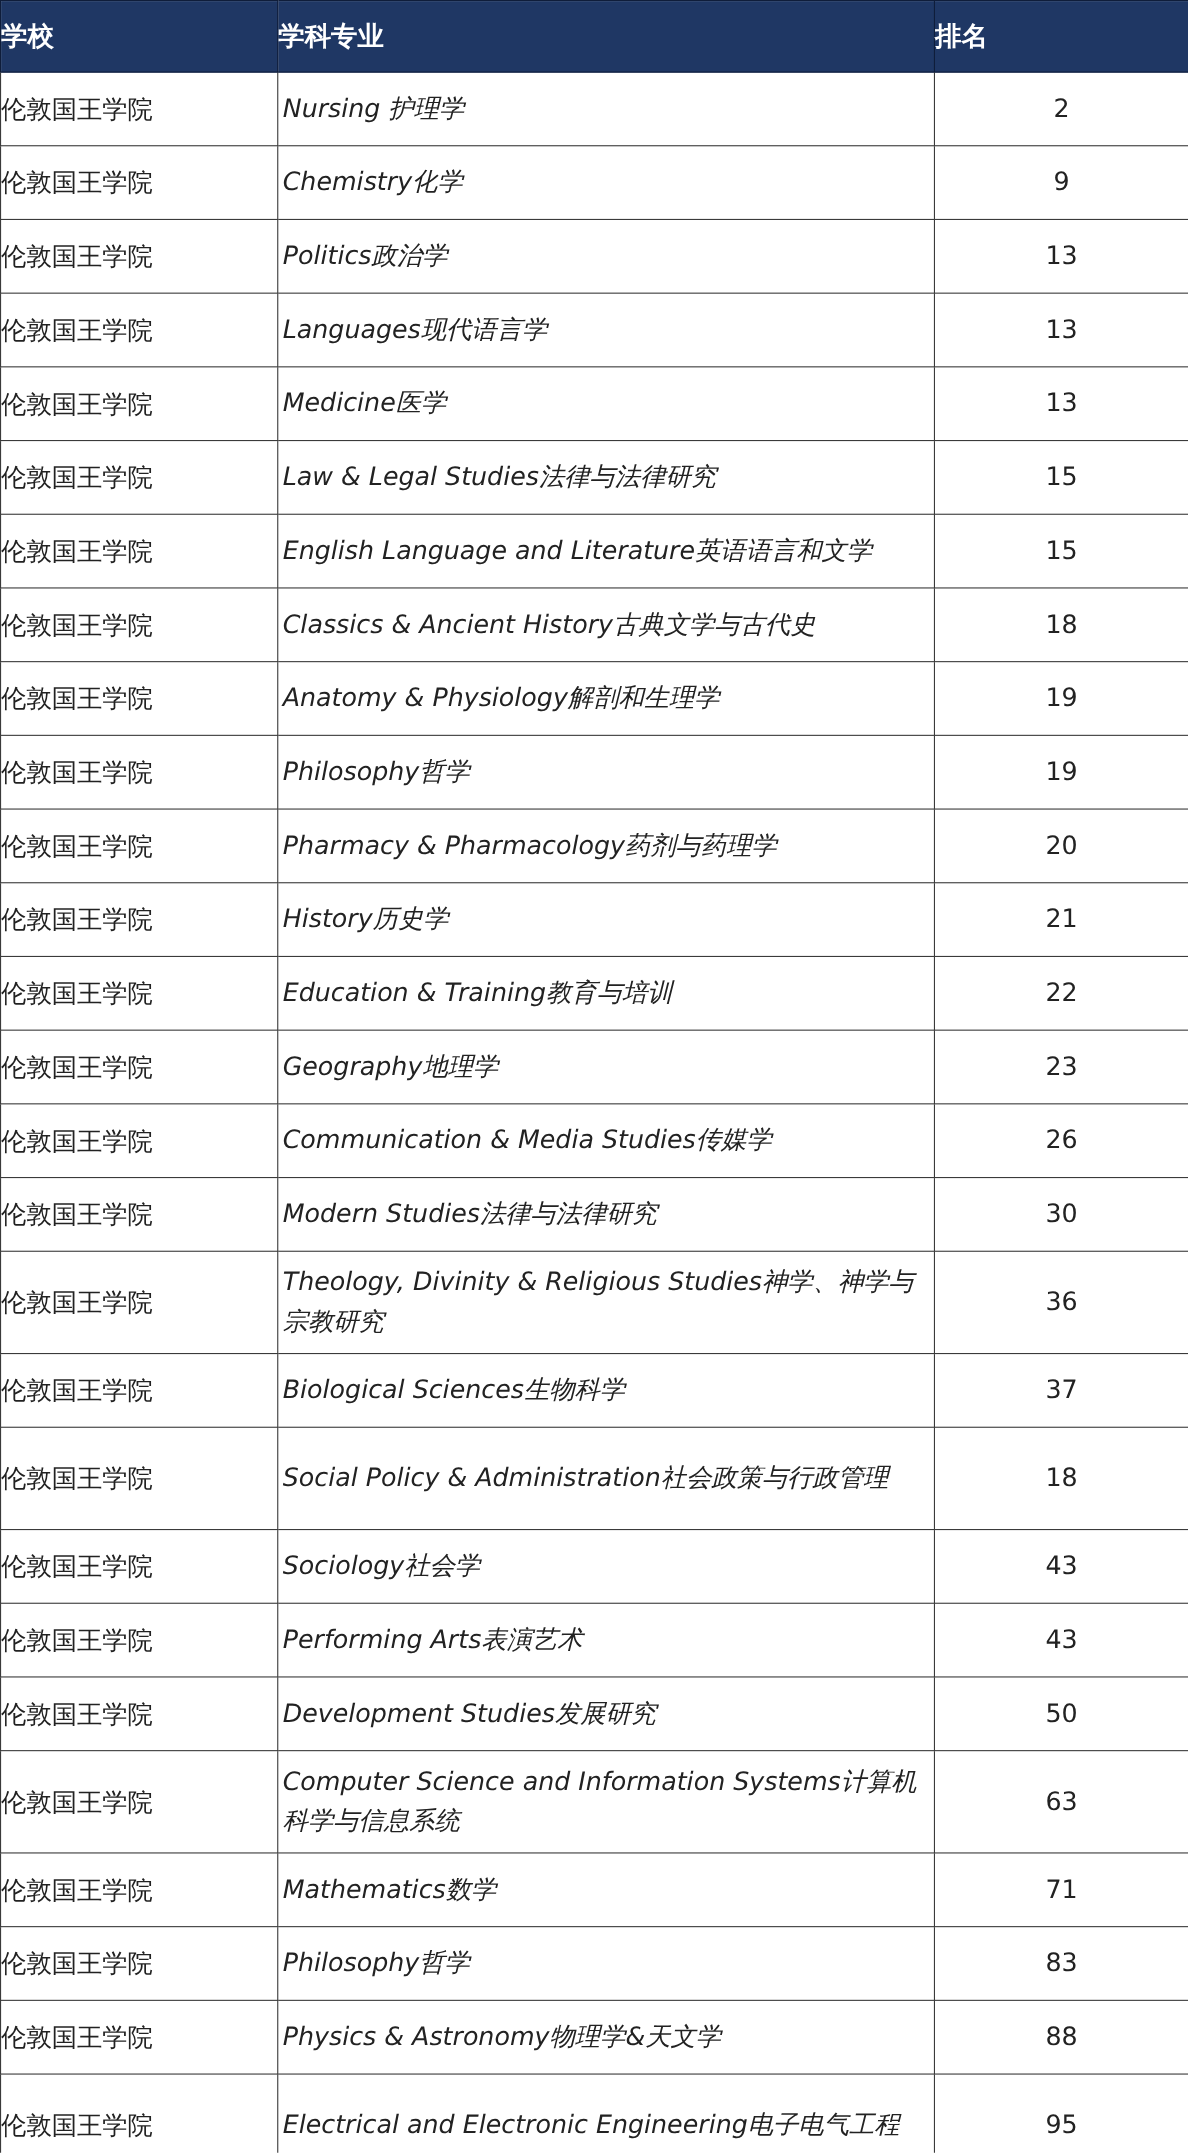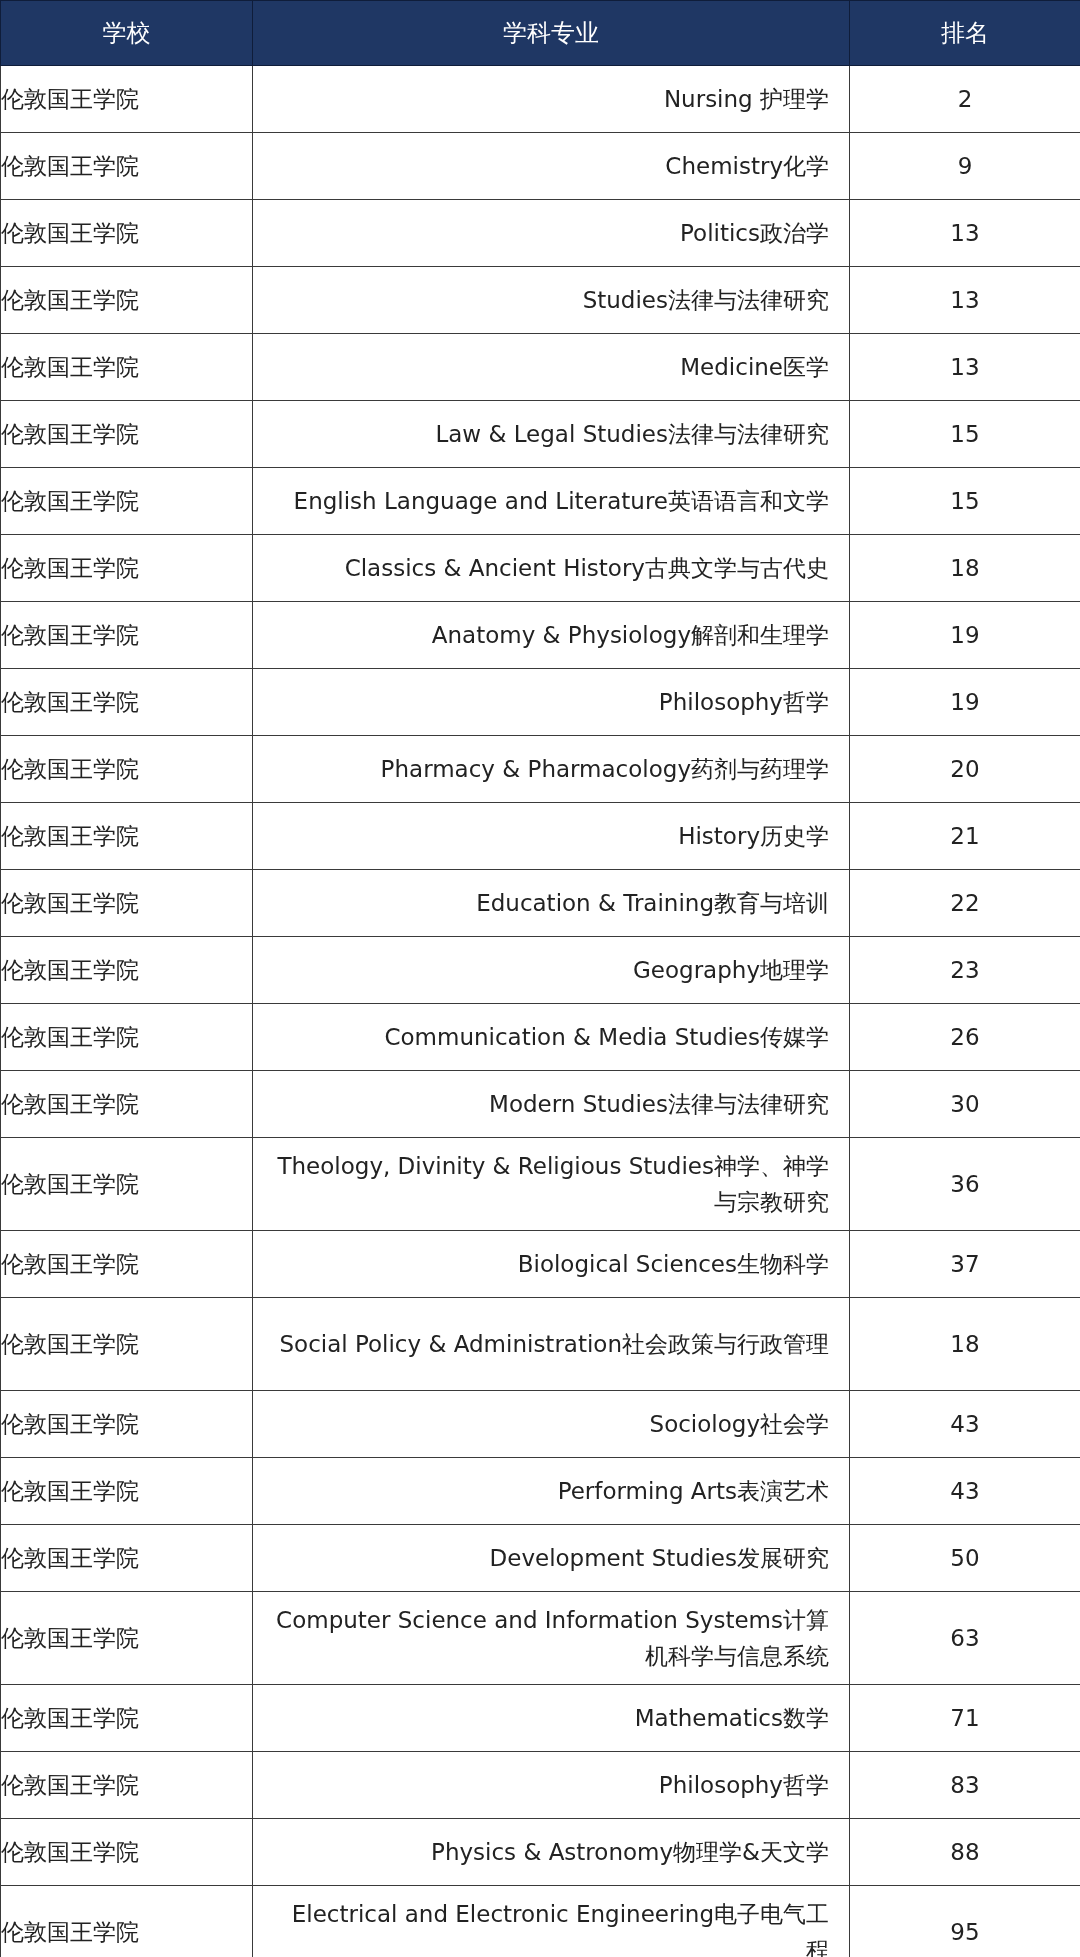--- a/index.html
+++ b/index.html
@@ -1,23 +1,23 @@
 <!DOCTYPE html>
 <html><head>
 <meta charset="utf-8">
 <style>
   html, body { margin:0; padding:0; background:#ffffff; }
   body { width:1080px; height:1957px; overflow:hidden; font-family:"DejaVu Sans","Liberation Sans",sans-serif; }
   table { border-collapse:collapse; width:1080px; table-layout:fixed; }
   col.c1 { width:252px; } col.c2 { width:597px; } col.c3 { width:231px; }
-  th { background:#1f3764; color:#ffffff; font-size:24px; font-weight:normal; height:64px; border:1px solid #0f1d3a; text-align:center; padding:0; }
+  th { background:#1f3764; color:#ffffff; font-size:24px; font-weight:bold; height:64px; border:1px solid #0f1d3a; text-align:left; padding:0; }
   td { border:1.5px solid #3a3a3a; color:#222222; font-size:23px; height:62px; padding:0; }
   tr.tall td { height:88px; }
   td.school { text-align:left; }
-  td.subject { text-align:right; padding:2px 20px; line-height:36px; }
+  td.subject { text-align:left; padding:2px 4px; line-height:36px;font-style:italic; }
   td.rank { text-align:center; }
 </style>
 </head>
 <body>
 
 <table>
   <colgroup>
       <col class="c1">
       <col class="c2">
       <col class="c3">
@@ -40,21 +40,21 @@
         <td class="subject">Chemistry化学</td>
         <td class="rank">9</td>
       </tr>
       <tr>
         <td class="school">伦敦国王学院</td>
         <td class="subject">Politics政治学</td>
         <td class="rank">13</td>
       </tr>
       <tr>
         <td class="school">伦敦国王学院</td>
-        <td class="subject">Studies法律与法律研究</td>
+        <td class="subject">Languages现代语言学</td>
         <td class="rank">13</td>
       </tr>
       <tr>
         <td class="school">伦敦国王学院</td>
         <td class="subject">Medicine医学</td>
         <td class="rank">13</td>
       </tr>
       <tr>
         <td class="school">伦敦国王学院</td>
         <td class="subject">Law &amp; Legal Studies法律与法律研究</td>

